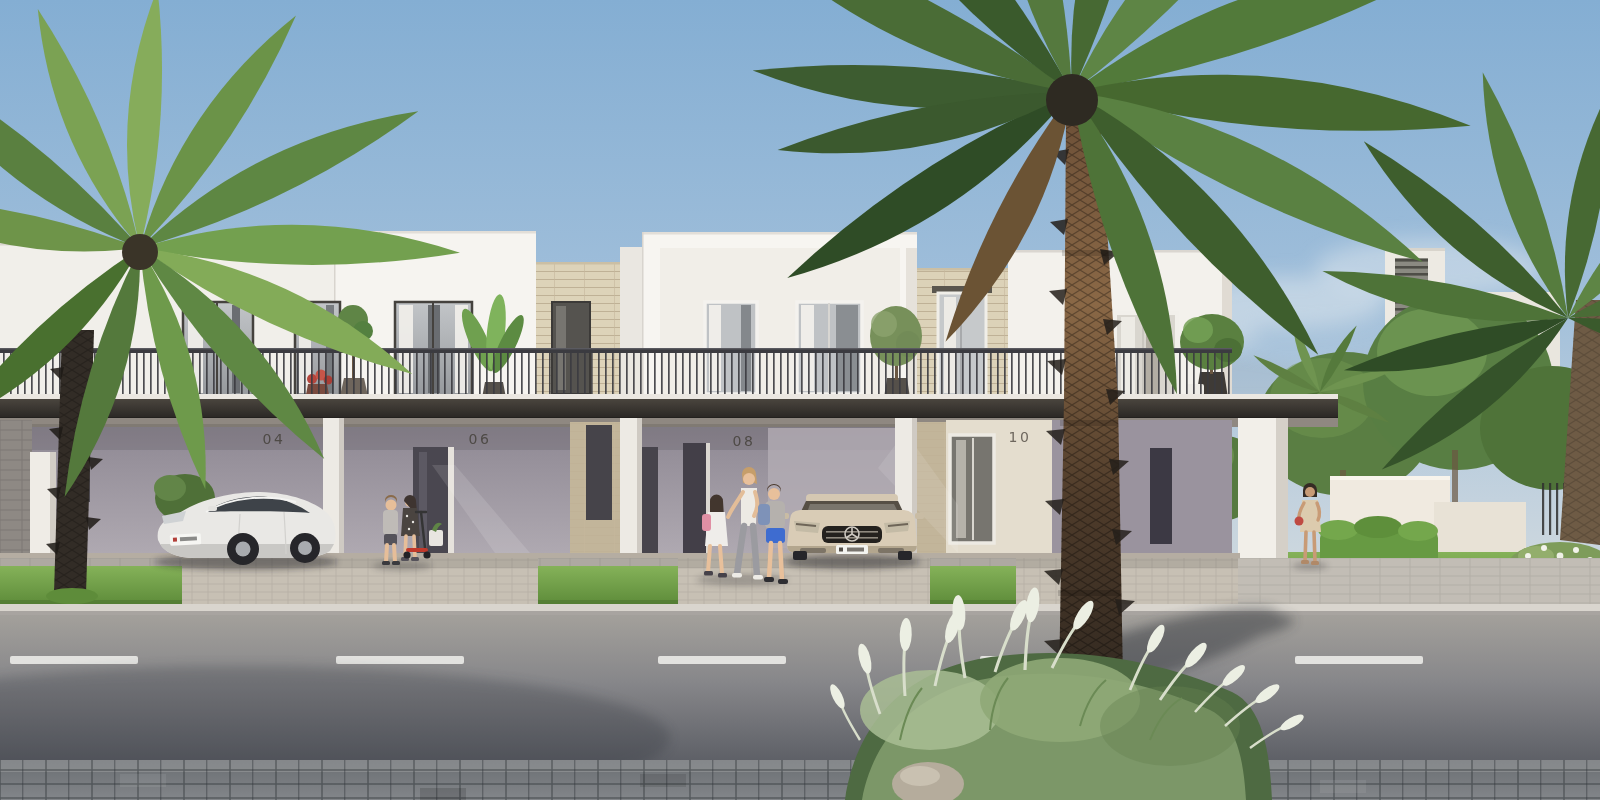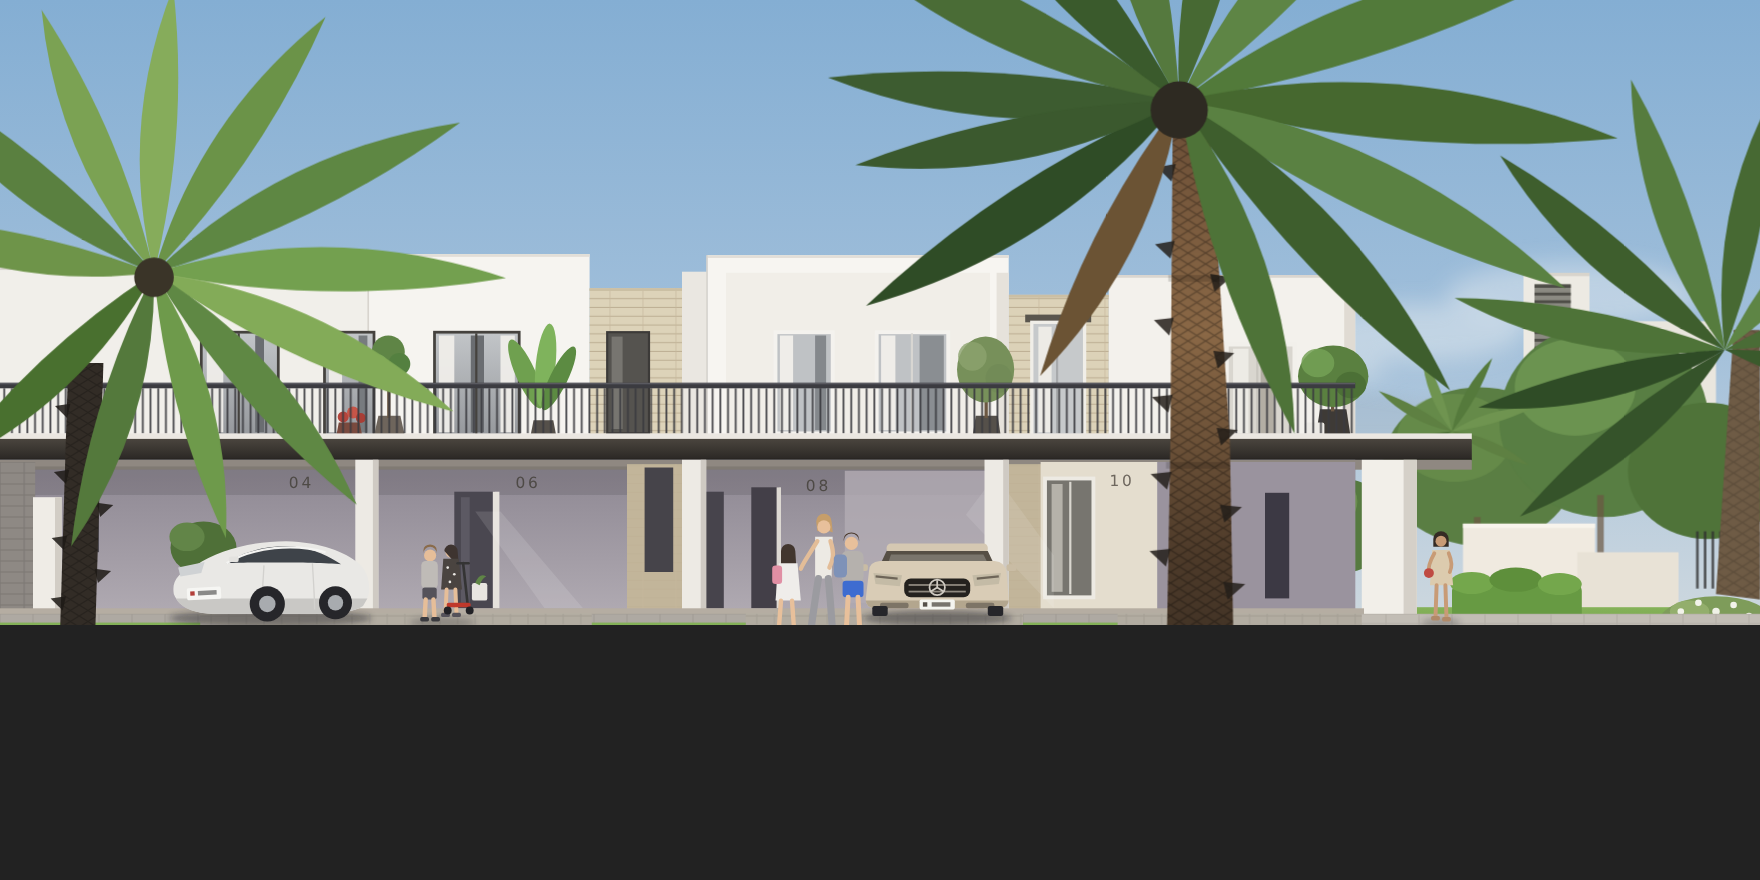--- a/index.html
+++ b/index.html
@@ -1,16 +1,16 @@
 <!DOCTYPE html>
 <html><head>
 <meta charset="utf-8">
 <style>
   html,body{margin:0;padding:0;background:#222;}
-  .stage{width:1600px;height:568px;position:relative;overflow:hidden;background:#9FBEDA;}
+  .stage{width:1600px;height:800px;position:relative;overflow:hidden;background:#9FBEDA;}
   svg{display:block;}
   .hnum{font-family:"DejaVu Sans",sans-serif;font-size:14px;font-weight:500;letter-spacing:2.5px;fill:#4E4A46;text-anchor:middle;}
   .hnum-light{fill:#6E675E;}
 </style>
 </head>
 <body>
 
 <div class="stage">
 <svg width="1600" height="800" viewBox="0 0 1600 800">
 <defs>

